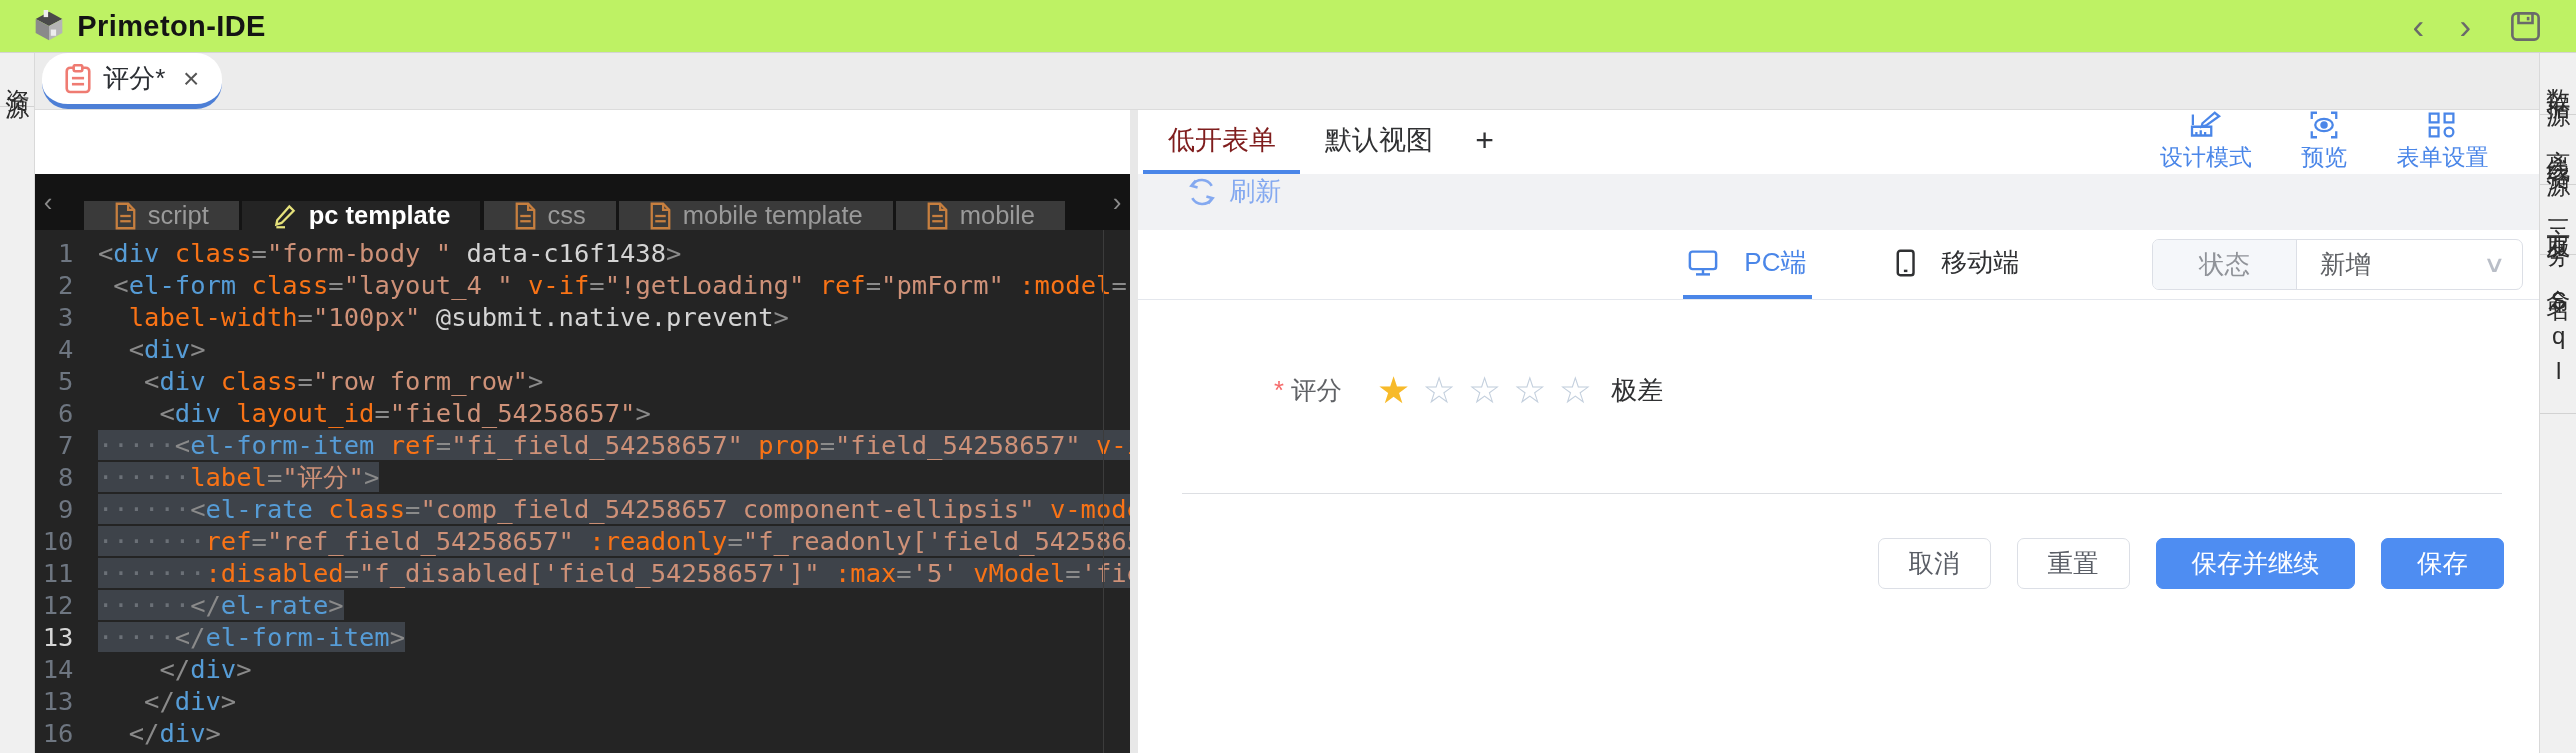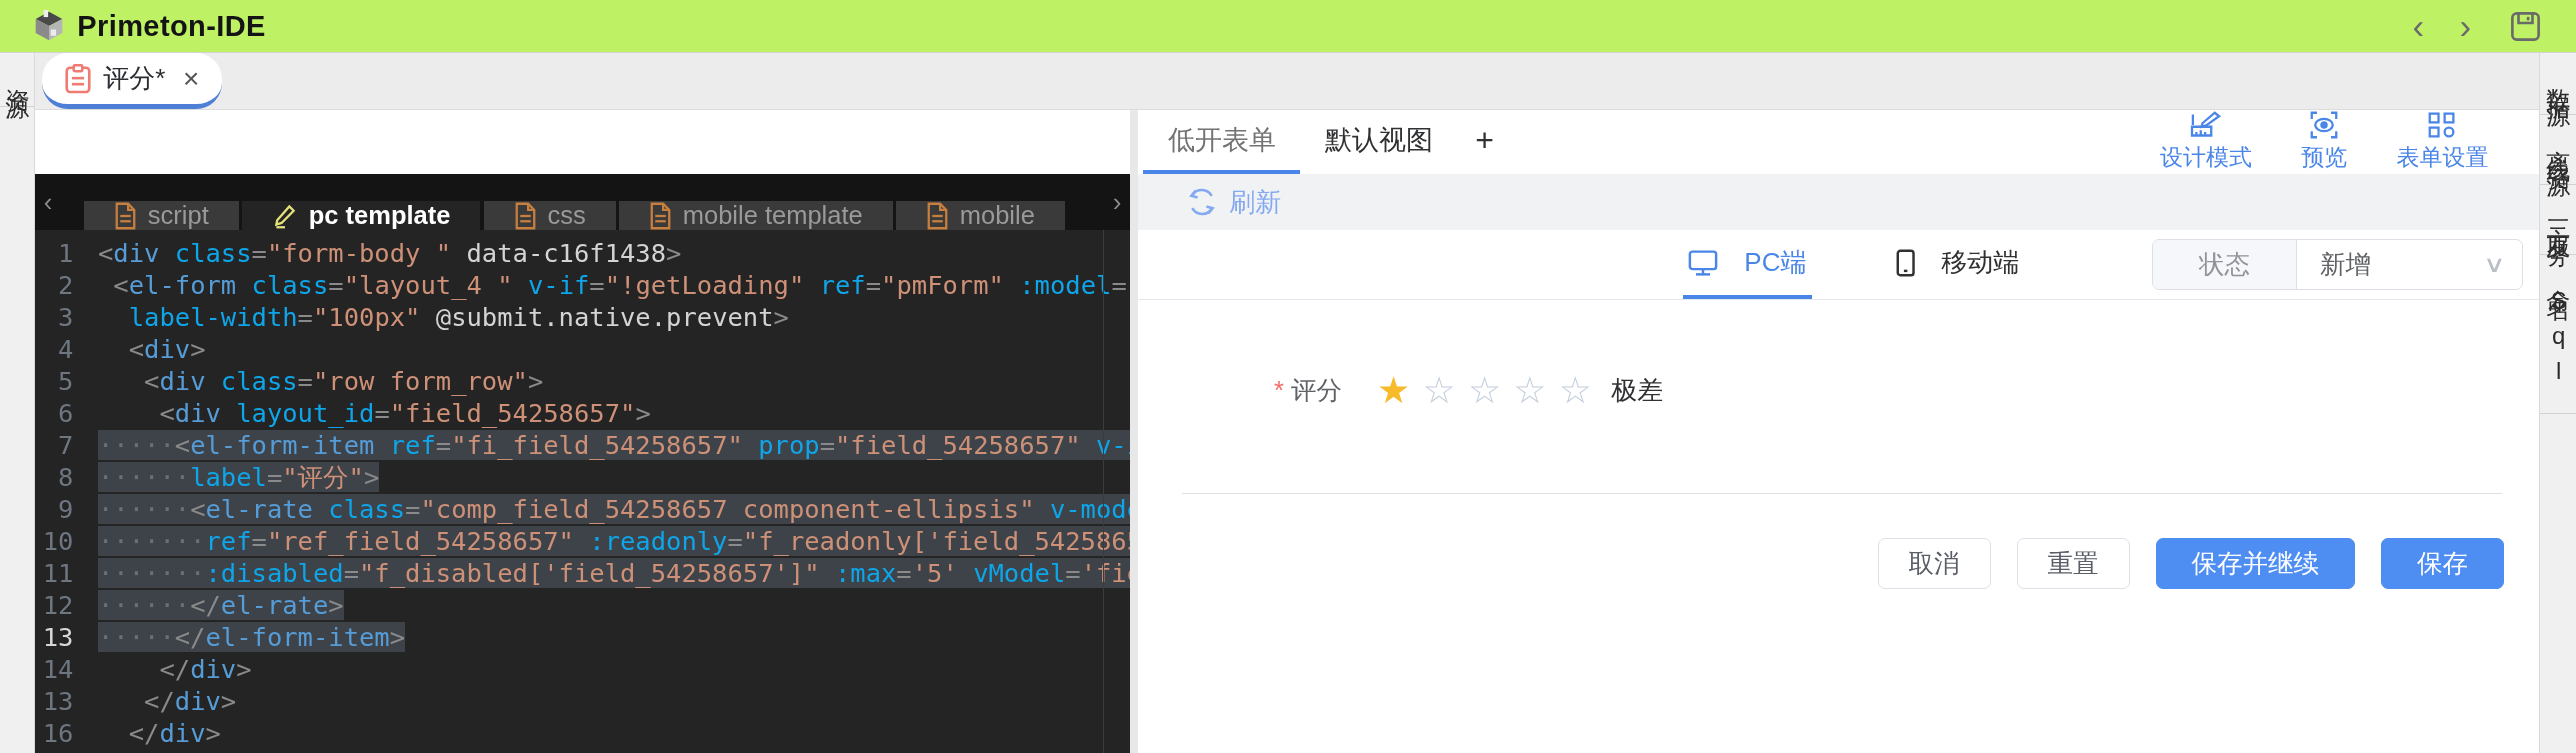--- a/index.html
+++ b/index.html
@@ -54,41 +54,41 @@
   .ed-tab svg { flex:0 0 auto; }
 
   .code-wrap { flex:1; overflow:hidden; position:relative; padding-top:7px;
                font-family:"DejaVu Sans Mono", monospace; font-size:25.5px; line-height:32px; }
   .cl { display:flex; white-space:pre; height:32px; }
   .ln { flex:0 0 63px; text-align:right; padding-right:24.6px; color:#6e7681; user-select:none; }
   .ln.cur { color:#d7d7d7; }
   .ct { flex:1; color:#d4d4d4; overflow:hidden; }
   .seg.sel { background:#3e434a; }
   .t-tag { color:#569cd6; }
-  .t-att { color:#0ea5e9; }
+  .t-att { color:#f97316; }
   .t-str { color:#ce9178; }
   .t-pun { color:#8a8a8a; }
   .t-ws  { color:#6b7077; }
   .ed-vline { position:absolute; top:56px; bottom:0; right:26px; width:0.9px; background:#3c3c3c; }
 
   .splitter { flex:0 0 8px; background:#e8e8e8; cursor:col-resize; }
 
   
   .preview { flex:1; display:flex; flex-direction:column; background:#fff; min-width:0; }
 
   .view-tabs { height:64px; flex:0 0 64px; display:flex; align-items:stretch; padding:0 26px 0 5.3px; }
   .view-tab { display:flex; align-items:center; padding:0 24.6px; font-size:27px; color:#303133;
               border-bottom:4.4px solid transparent; cursor:pointer; }
-  .view-tab.active { color:#737373; border-bottom-color:#4a86e8;font-family:Liberation Mono, monospace; }
+  .view-tab.active { color:#7f1d1d; border-bottom-color:#4a86e8;font-family:Liberation Mono, monospace; }
   .view-tab.plus { font-size:32px; padding:0 17.6px; }
   .vt-spacer { flex:1; }
   .panel-action { display:flex; flex-direction:column; align-items:center; justify-content:center;
                   gap:3.5px; color:#4a86e8; font-size:23px; padding:0 24.6px; cursor:pointer; }
 
-  .refresh-bar { height:56px; flex:0 0 56px; background:#f1f2f4; display:flex; align-items:center; padding-left:49px; }
+  .refresh-bar { height:56px; flex:0 0 56px; background:#f1f2f4; display:flex; align-items:flex-start; padding-left:49px; }
   .refresh-btn { display:flex; align-items:center; gap:12.3px; color:#84a9f0; font-size:26px; cursor:pointer; }
 
   .device-row { height:70px; flex:0 0 70px; border-bottom:0.9px solid #e4e7ed; display:flex;
                 align-items:stretch; position:relative; padding-left:545px; }
   .device-tab { display:flex; align-items:center; gap:26px; font-size:26px; color:#303133;
                 padding:0 5.3px; margin-right:79px; border-bottom:4.4px solid transparent; cursor:pointer; }
   .device-tab.active { color:#4a86e8; border-bottom-color:#4a86e8; }
   .status-group { position:absolute; right:16px; top:8.8px; height:51px; display:flex; align-items:stretch;
                   border:0.9px solid #dcdfe6; border-radius:7px; overflow:hidden; background:#fff; }
   .status-label { background:#f5f7fa; color:#909399; font-size:25.5px; display:flex; align-items:center;

